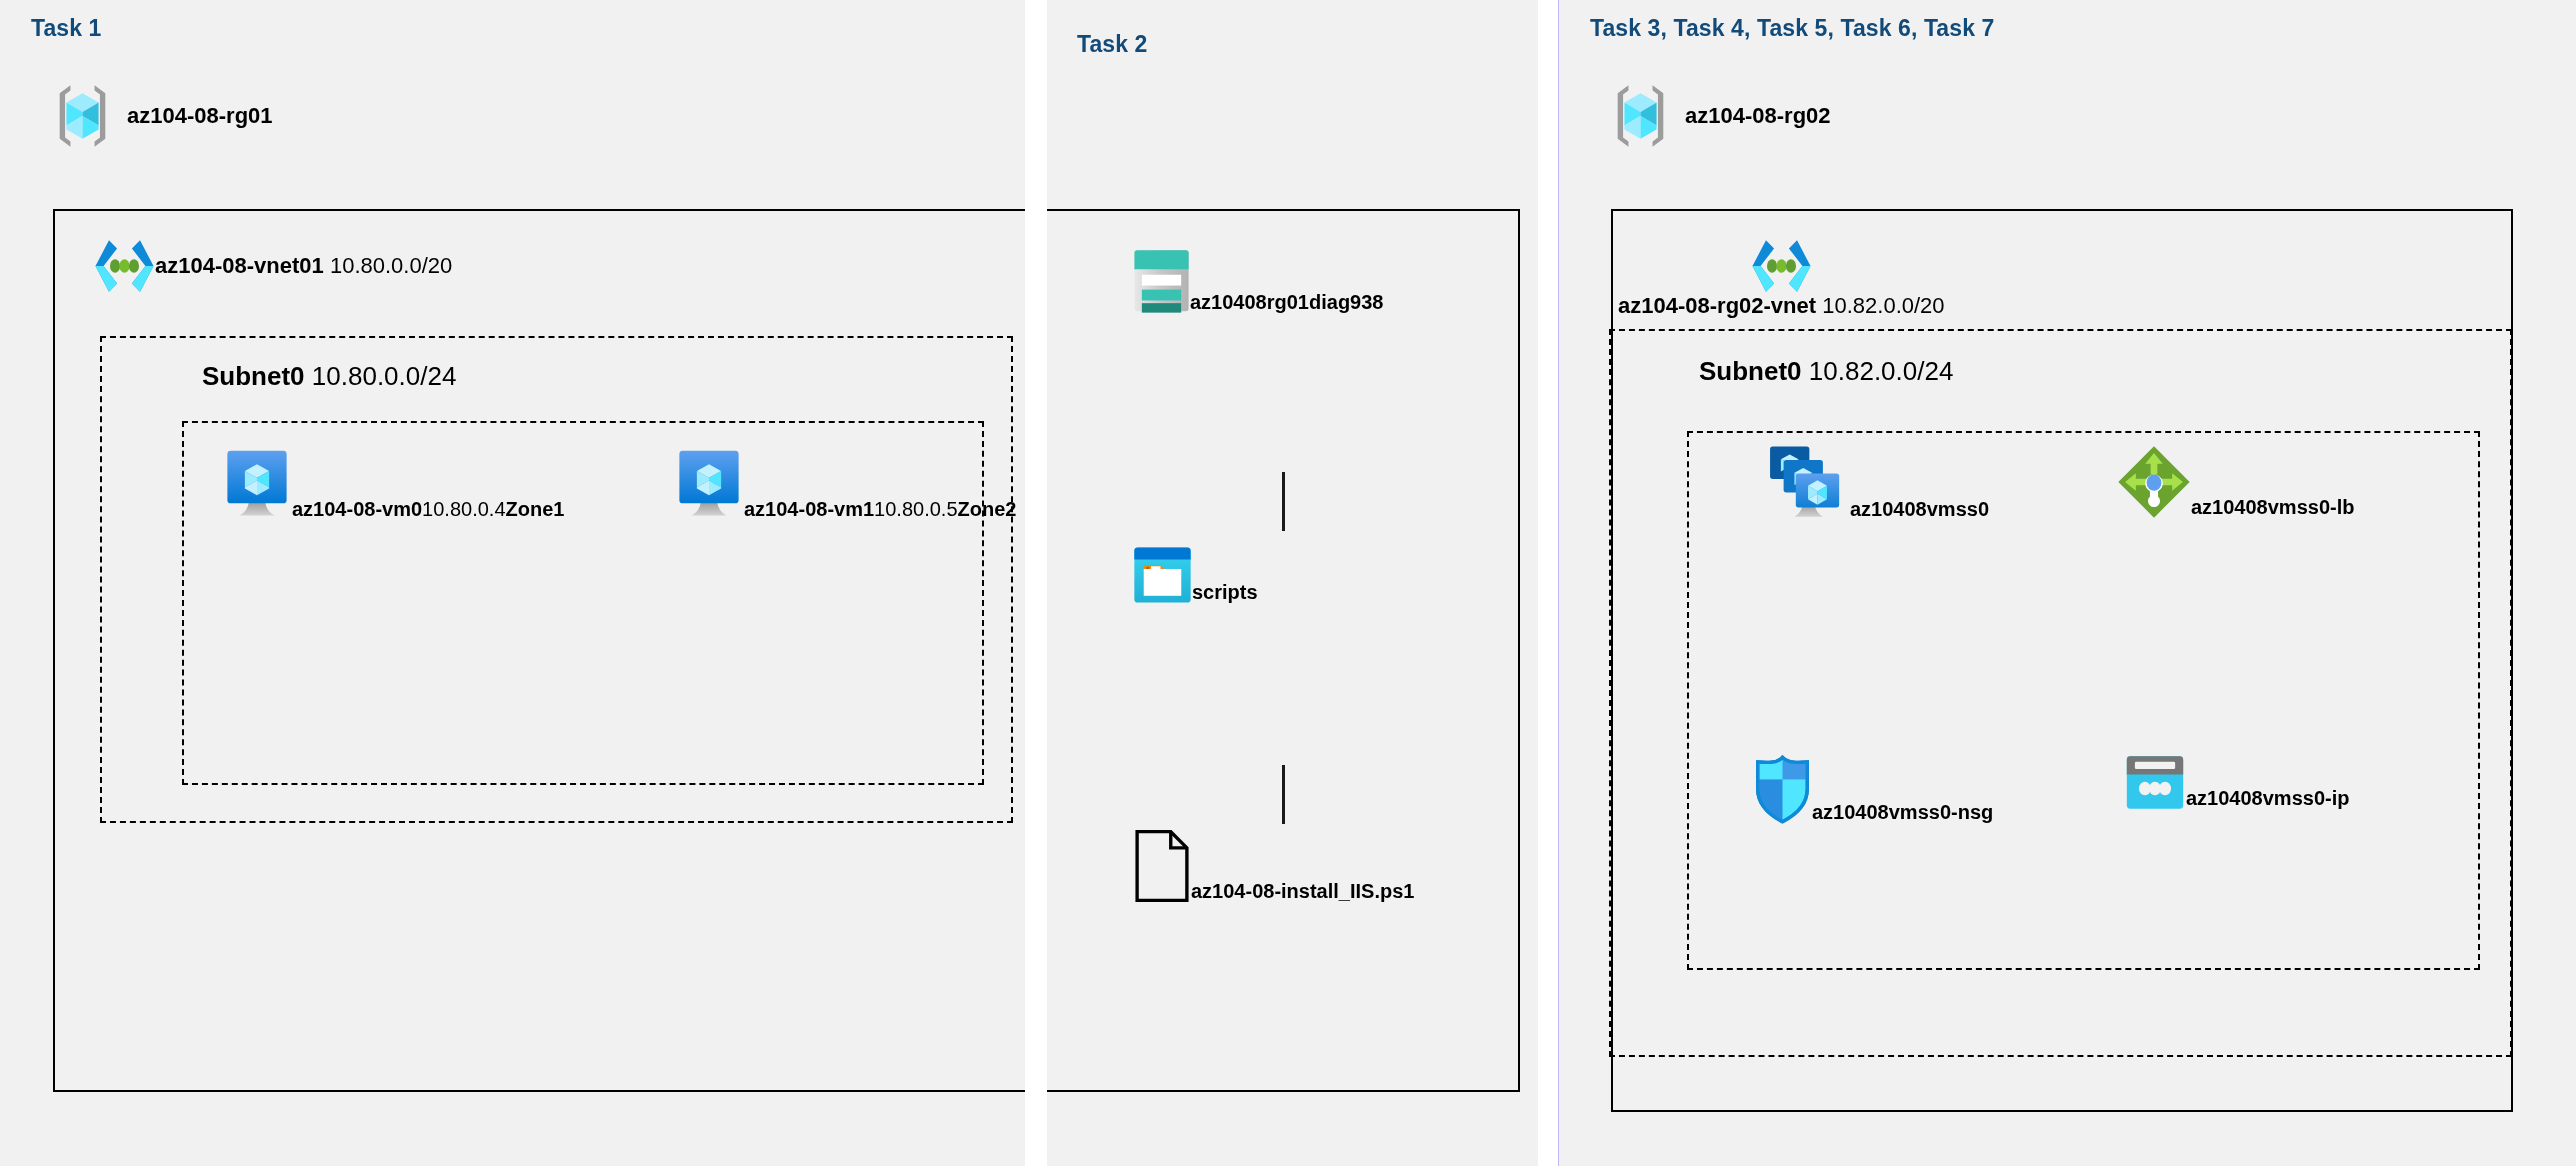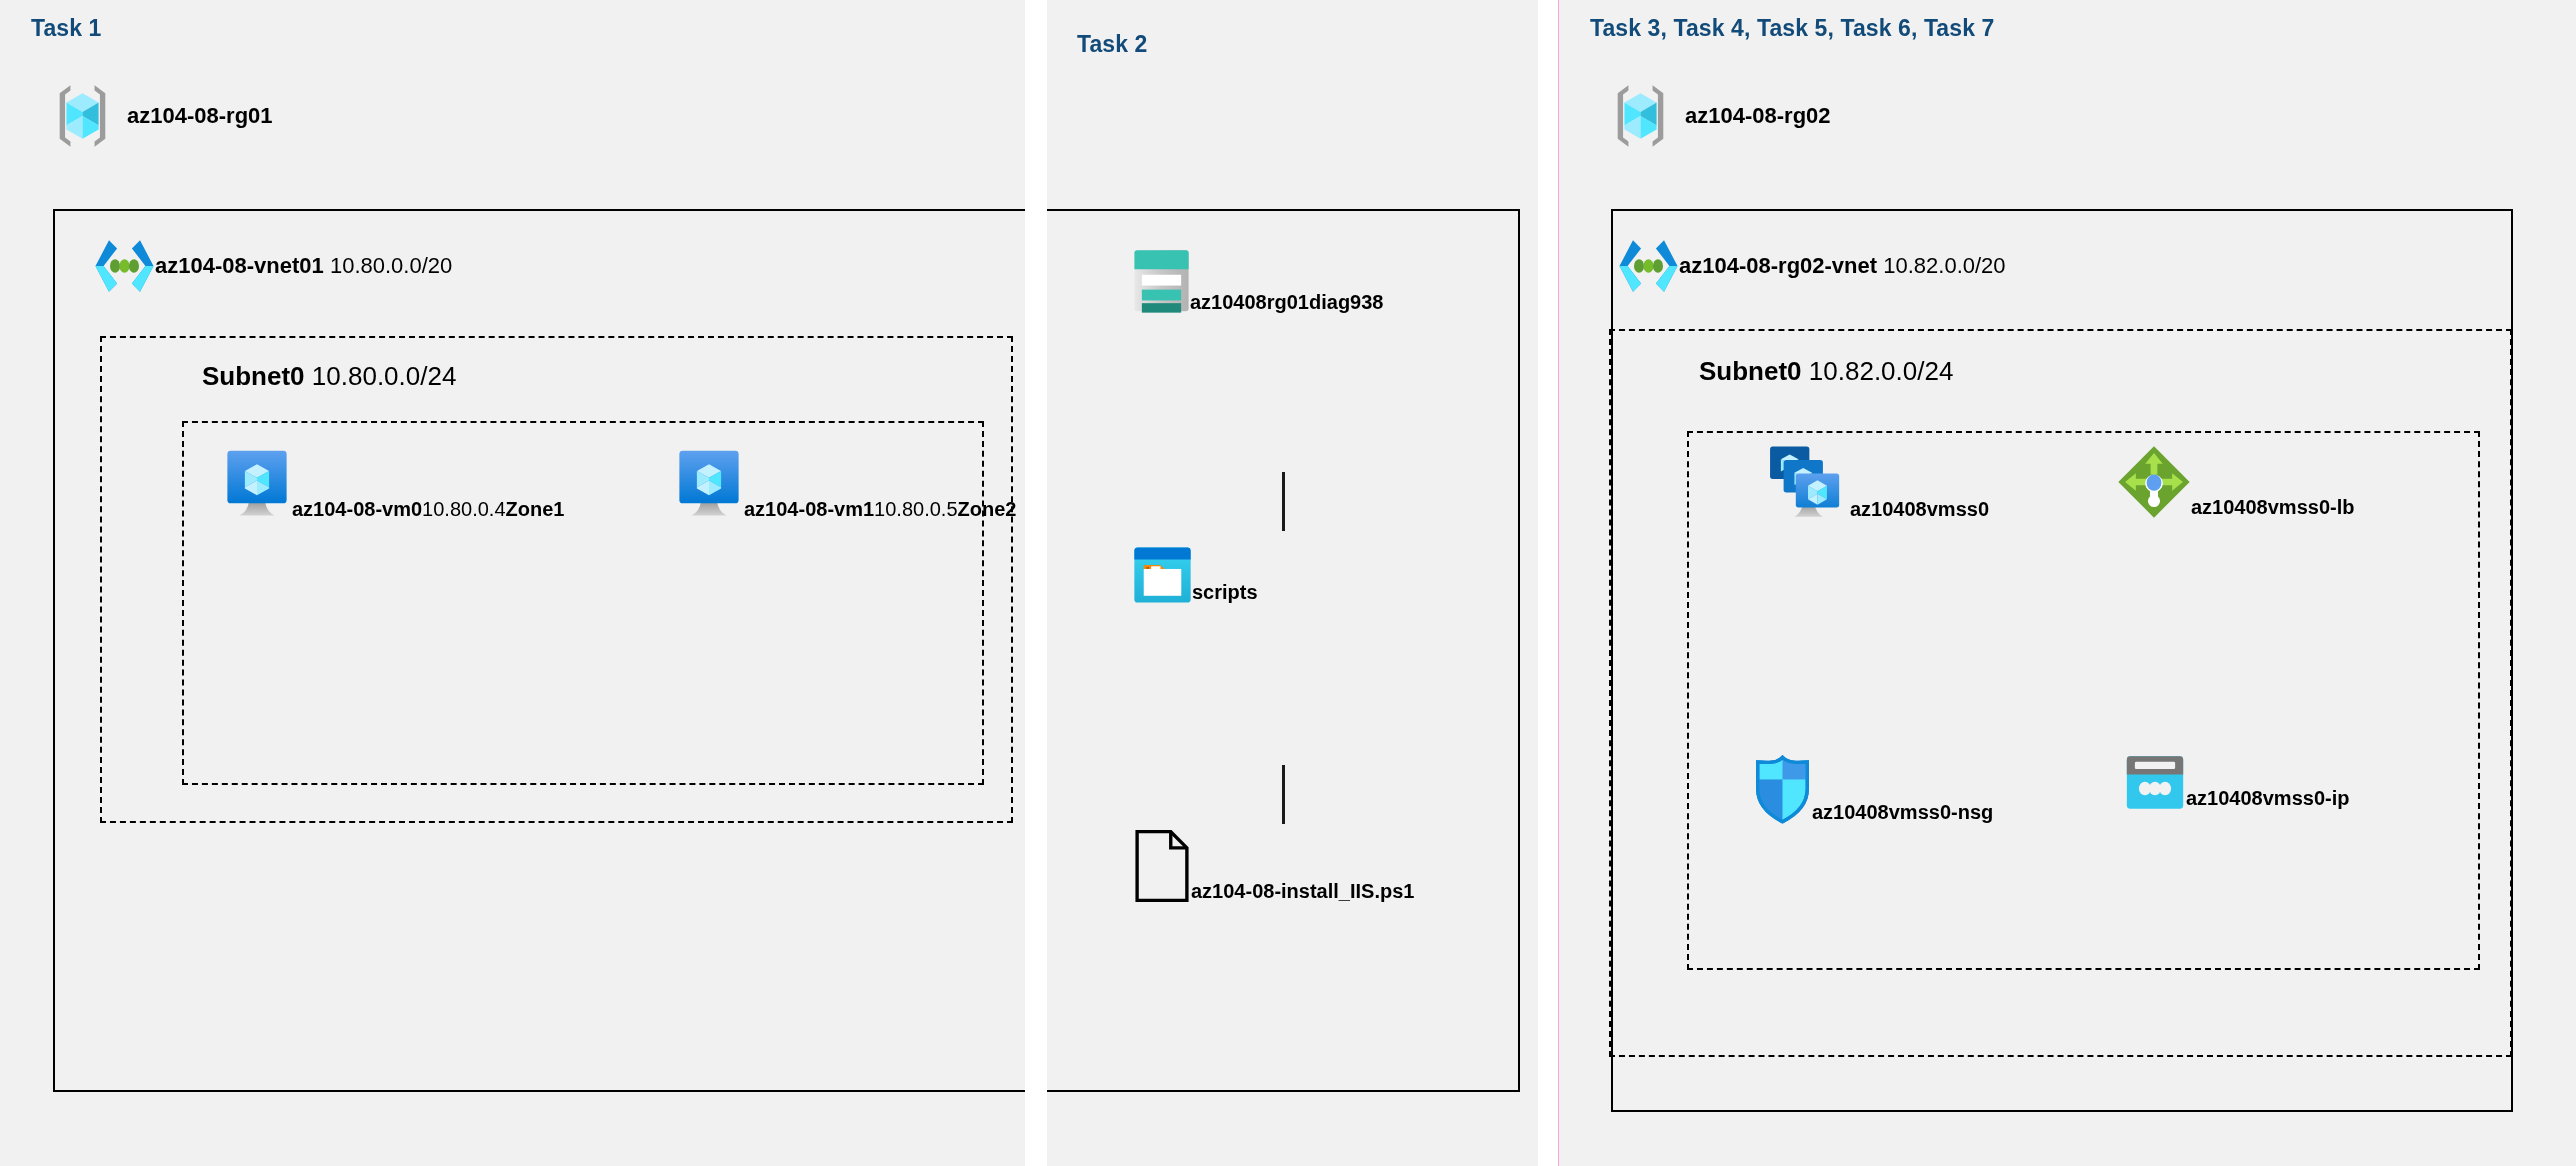--- a/index.html
+++ b/index.html
@@ -1,21 +1,21 @@
 <!DOCTYPE html>
 <html style="font-size:10.8px"><head>
 <meta charset="utf-8">
 <title>Azure Lab Architecture Diagram</title>
 <style>
   html,body{margin:0;padding:0;background:#ffffff;}
   body{
     font-family:"Liberation Sans","DejaVu Sans",sans-serif;
     width:2576px;height:1166px;position:relative;overflow:hidden;
   }
-  .stage{position:absolute;inset:0;background:#f9a8d4;}
+  .stage{position:absolute;inset:0;background:#c4b5fd;}
 
   
   .panel{position:absolute;background:#f1f1f1;}
   #panel-task1{left:0;   top:0; width:1025px; height:1166px;}
   #panel-task2{left:1046px; top:0; width:492px;  height:1166px;}
   #panel-task3{left:1559px; top:0; width:1017px; height:1166px;}
 
   .task-label{
     position:absolute;
     color:#124b79;
@@ -52,21 +52,21 @@
   #vmss-inner-box{left:1687px;top:431px;width:793px;height:539px;}
 
   .box-caption{position:absolute;font-size:26px;color:#000;white-space:nowrap;}
   .box-caption b{font-weight:bold;}
   #subnet01-cap{left:202px; top:361px;}
   #subnet02-cap{left:1699px;top:356px;}
 
   
   .vnet-row{position:absolute;display:flex;align-items:center;gap:0;}
   #vnet01-row{left:94px; top:239px;}
-  #vnet02-row{left:1618px;top:239px;}
+  #vnet02-row{left:1618px;top:239px;flex-direction:column;}
   .vnet-title{font-size:22px;color:#000;white-space:nowrap;}
   .vnet-title b{font-weight:bold;}
 
   
   .node{position:absolute;display:flex;flex-direction:row;align-items:flex-end;text-align:center;}
   .node .nm{font-size:20px;font-weight:bold;color:#000;white-space:nowrap;margin-top:9.4px;}
   .node .sub{font-size:20px;font-weight:normal;color:#000;white-space:nowrap;margin-top:4px;}
   .node .zone{font-size:20px;font-weight:bold;color:#000;white-space:nowrap;margin-top:33px;}
 
   #node-vm0{left:222px;  top:448px; width:270px;}

